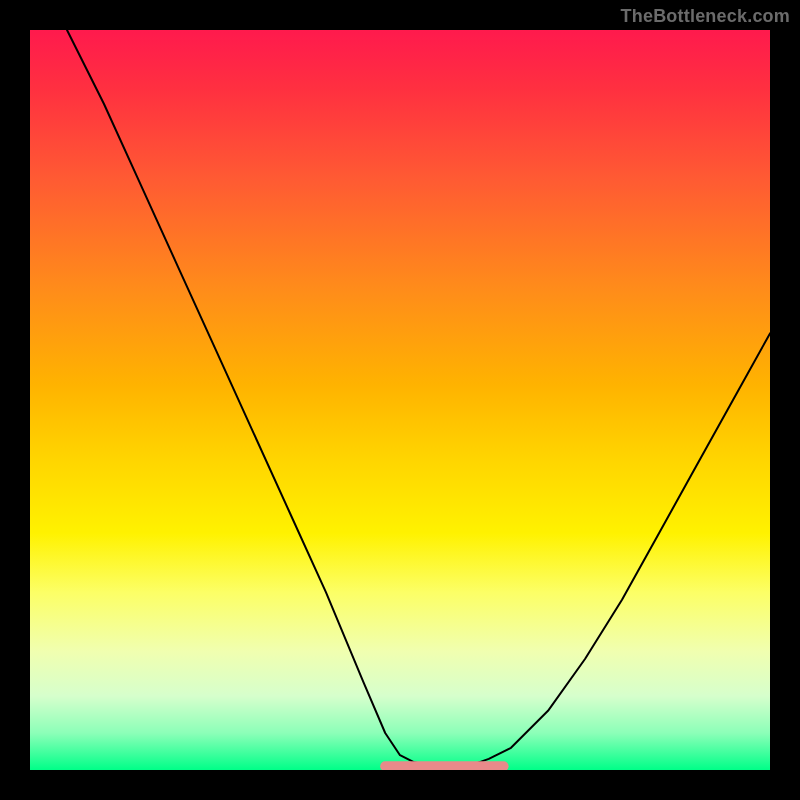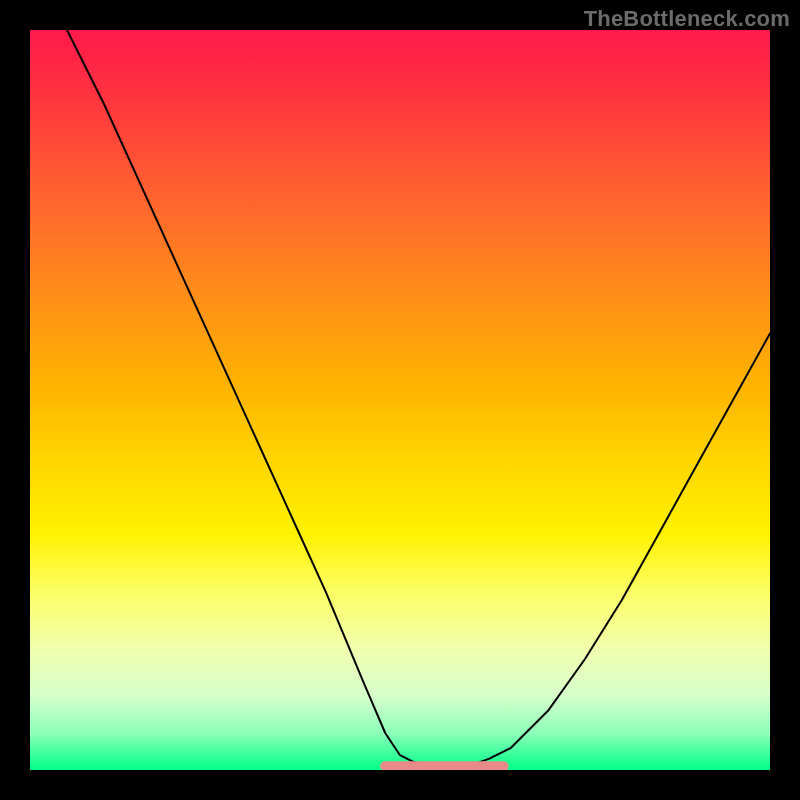--- a/index.html
+++ b/index.html
@@ -48,21 +48,21 @@
     fill: none;
     stroke: #e88a8a;
     stroke-width: 10;
     stroke-linecap: round;
   }
   .watermark {
     position: absolute;
     top: 6px;
     right: 10px;
     font-family: Arial, Helvetica, sans-serif;
-    font-size: 22px;
+    font-size: 18px;
     font-weight: 600;
     color: #6b6b6b;
     letter-spacing: 0.2px;
     user-select: none;
   }
 </style>
 </head>
 <body>
 
 <div class="frame">

